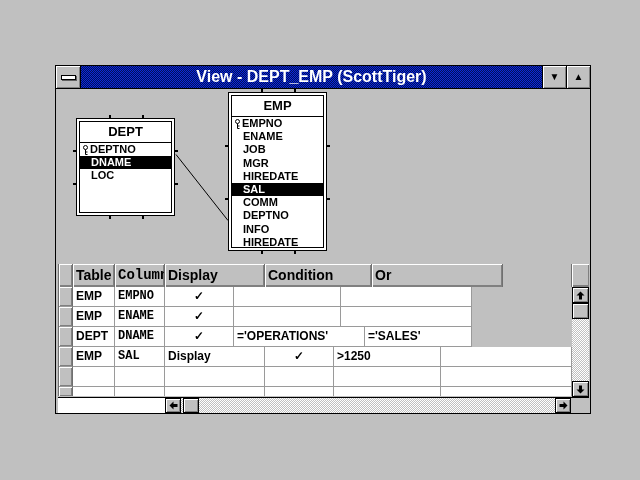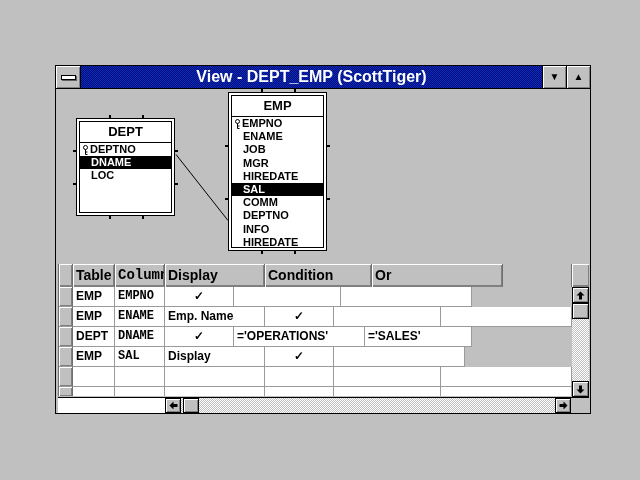--- a/index.html
+++ b/index.html
@@ -193,41 +193,41 @@
         <div class="gc w2">EMPNO</div>
         <div class="gc w4 center">✓</div>
         <div class="gc w5"></div>
         <div class="gc w6"></div>
       </div>
 
       <div class="grow">
         <div class="gsel w0"></div>
         <div class="gc w1">EMP</div>
         <div class="gc w2">ENAME</div>
-        <div class="gc w3">Emp. Name</div>
         <div class="gc w4 center">✓</div>
         <div class="gc w5"></div>
         <div class="gc w6"></div>
       </div>
 
       <div class="grow">
         <div class="gsel w0"></div>
         <div class="gc w1">DEPT</div>
         <div class="gc w2">DNAME</div>
         <div class="gc w4 center">✓</div>
         <div class="gc w6">='OPERATIONS'</div>
         <div class="gc w5">='SALES'</div>
       </div>
 
       <div class="grow">
         <div class="gsel w0"></div>
         <div class="gc w1">EMP</div>
         <div class="gc w2">SAL</div>
         <div class="gc w3">Display</div>
         <div class="gc w4 center">✓</div>
+        <div class="gc w5">&gt;1250</div>
         <div class="gc w6"></div>
       </div>
 
       <div class="grow">
         <div class="gsel w0"></div>
         <div class="gc w1"></div>
         <div class="gc w2"></div>
         <div class="gc w3"></div>
         <div class="gc w4 center"></div>
         <div class="gc w5"></div>

